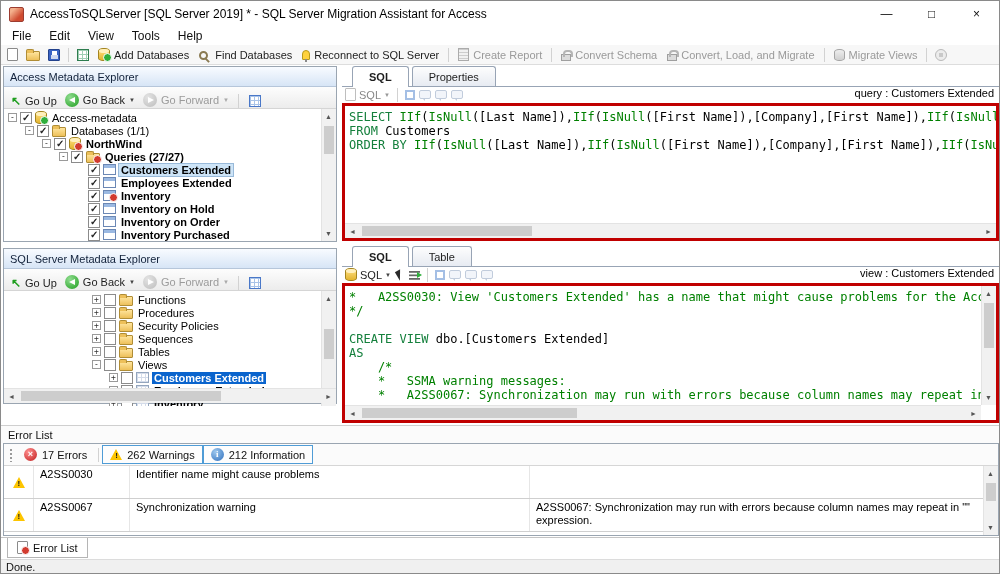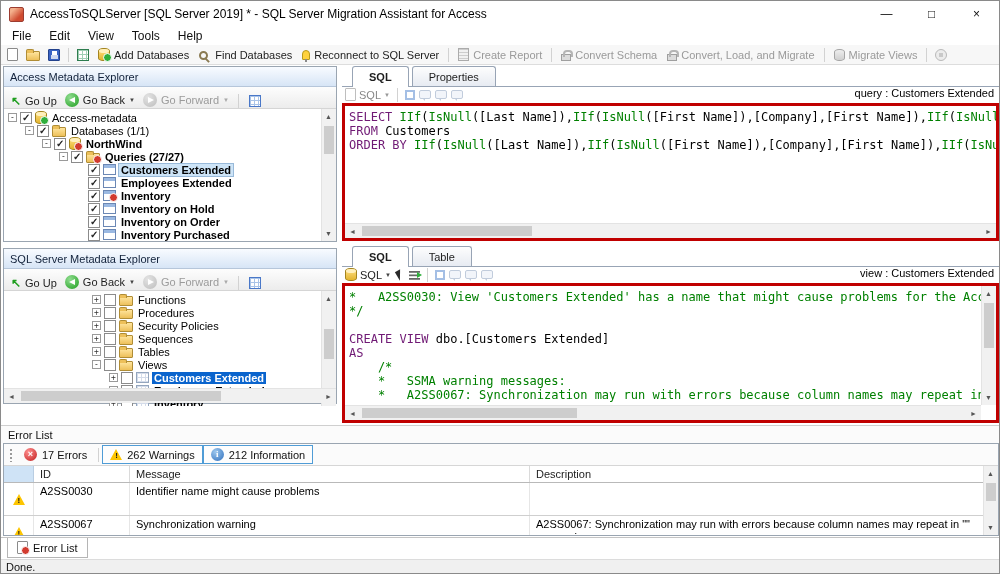--- a/index.html
+++ b/index.html
@@ -114,21 +114,21 @@
   .etab.on{background:#fff;margin-bottom:-1px;height:21px;font-weight:bold}
   .etb{height:15px;display:flex;align-items:center;gap:4px;font-size:11px;padding:0 3px;position:relative;color:#1d1d1d}
   .etb .grp{display:flex;align-items:center;gap:3px}
   .etb .dis{opacity:.55}
   .ctx{position:absolute;right:5px;top:0;font-size:11px;color:#000}
   .editor{position:relative;border:3px solid #c00000;background:#fff;overflow:hidden}
   .rt .editor{height:138px;margin-top:1px}
   .rb .editor{height:140px;margin-top:1px}
   .code{font-family:"DejaVu Sans Mono","Liberation Mono",monospace;font-size:12px;line-height:14px;padding:4px 0 0 4px}
   .cline{height:14px;white-space:pre}
-  .c-kw{color:#701a75}.c-fn{color:#008000}.c-cm{color:#008000}.c-tx{color:#000}
+  .c-kw{color:#15803d}.c-fn{color:#008000}.c-cm{color:#008000}.c-tx{color:#000}
 
   
   .el-head{position:absolute;left:0;top:424px;width:1000px;height:18px;border-top:1px solid #cfcfcf;display:flex;align-items:center;padding:0 7px;font-size:11px;color:#111;background:#fbfbfb}
   .el-panel{position:absolute;left:2px;top:442px;width:996px;height:93px;border:1px solid #9aa5b1;background:#fff}
   .el-filters{height:22px;display:flex;align-items:center;border-bottom:1px solid #d6d6d6;background:#fbfbfb;font-size:11px;padding:0 2px}
   .fbtn{display:flex;align-items:center;gap:5px;height:19px;padding:0 7px;border:1px solid transparent;color:#111}
   .fbtn.on{border-color:#4f9cd6;background:#fdfdfd}
   .etable{position:absolute;top:22px;left:0;right:0;bottom:0;overflow:hidden}
   .ehead,.erow{display:grid;grid-template-columns:30px 96px 400px 1fr}
   .ehead{height:17px;border-bottom:1px solid #b9b9b9;font-size:11px;color:#222;background:#fff}
@@ -505,26 +505,20 @@
       <span class="fbtn on">
         <span class="ic ic-warn"></span>
         <span>262 Warnings</span>
       </span>
       <span class="fbtn on">
         <span class="ic ic-info"></span>
         <span>212 Information</span>
       </span>
     </div>
     <div class="etable">
-      <div class="ehead">
-        <span class="hc iconcell"></span>
-        <span class="hc">ID</span>
-        <span class="hc">Message</span>
-        <span class="hc">Description</span>
-      </div>
       <div>
           <div class="erow">
             <span class="cell iconcell">
               <span class="ic ic-warn"></span>
             </span>
             <span class="cell">A2SS0030</span>
             <span class="cell">Identifier name might cause problems</span>
           </div>
           <div class="erow">
             <span class="cell iconcell">

